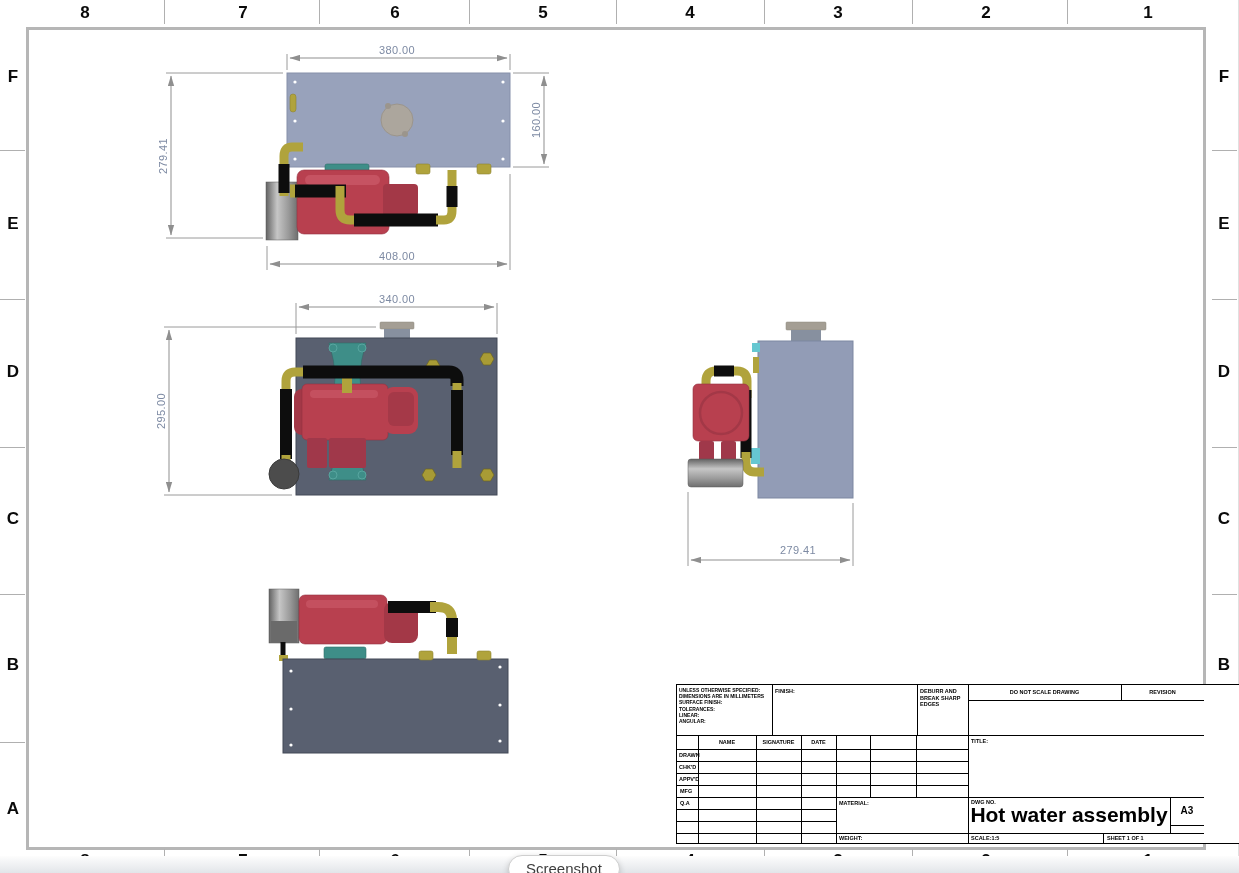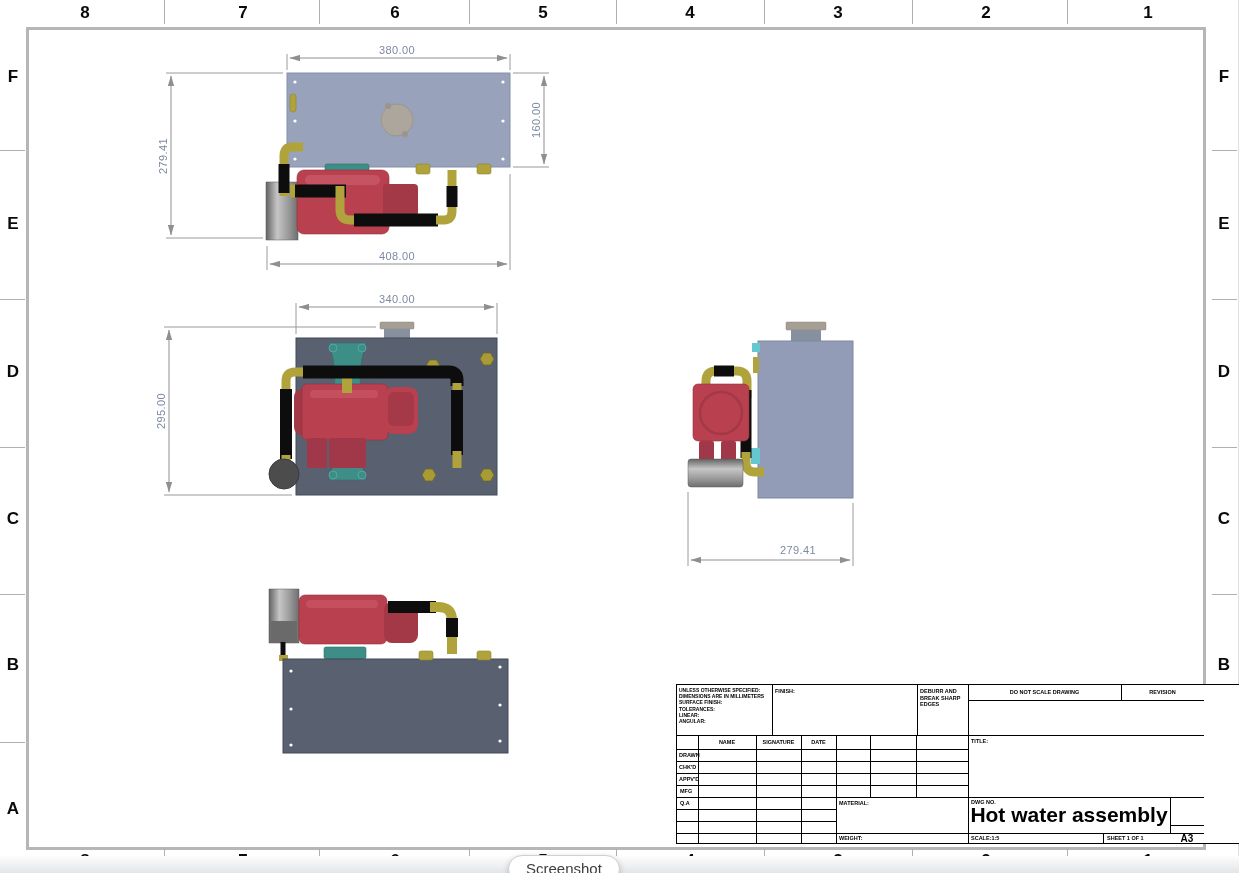--- a/index.html
+++ b/index.html
@@ -22,21 +22,21 @@
 
   
   .tb { position:absolute; left:676px; top:684px; width:619px; height:160px;
         border:1px solid #000; background:#fff; color:#000; }
   .tb-v { position:absolute; width:1px; background:#000; }
   .tb-h { position:absolute; height:1px; background:#000; }
   .tb-t { position:absolute; font-weight:bold; font-size:5.5px; line-height:6.5px; white-space:pre-line; }
   .tb-c { text-align:center; }
   .tb-note { font-size:5px; line-height:6.2px; }
   .tb-big { position:absolute; font-weight:bold; font-size:21px; line-height:26px; text-align:center; white-space:nowrap; }
-  .tb-a3  { position:absolute; font-weight:bold; font-size:10px; text-align:center;margin-top:28px; }
+  .tb-a3  { position:absolute; font-weight:bold; font-size:10px; text-align:center; }
 
   
   .tooltip-tail { position:absolute; left:549px; top:856px; width:12px; height:12px; background:#fff;
                   border-right:1px solid #cfcfcf; border-bottom:1px solid #cfcfcf;
                   transform:rotate(45deg); z-index:3; box-shadow:2px 2px 3px rgba(0,0,0,.08); }
   .tooltip { position:absolute; left:508px; top:835px; height:28px; padding:0 17px; z-index:4;
              background:#fff; border:1px solid #cfcfcf; border-radius:14px;
              box-shadow:0 2px 6px rgba(0,0,0,.18);
              font-size:15px; line-height:26px; color:#3d3d3d;margin-top:20px; }
 </style>

